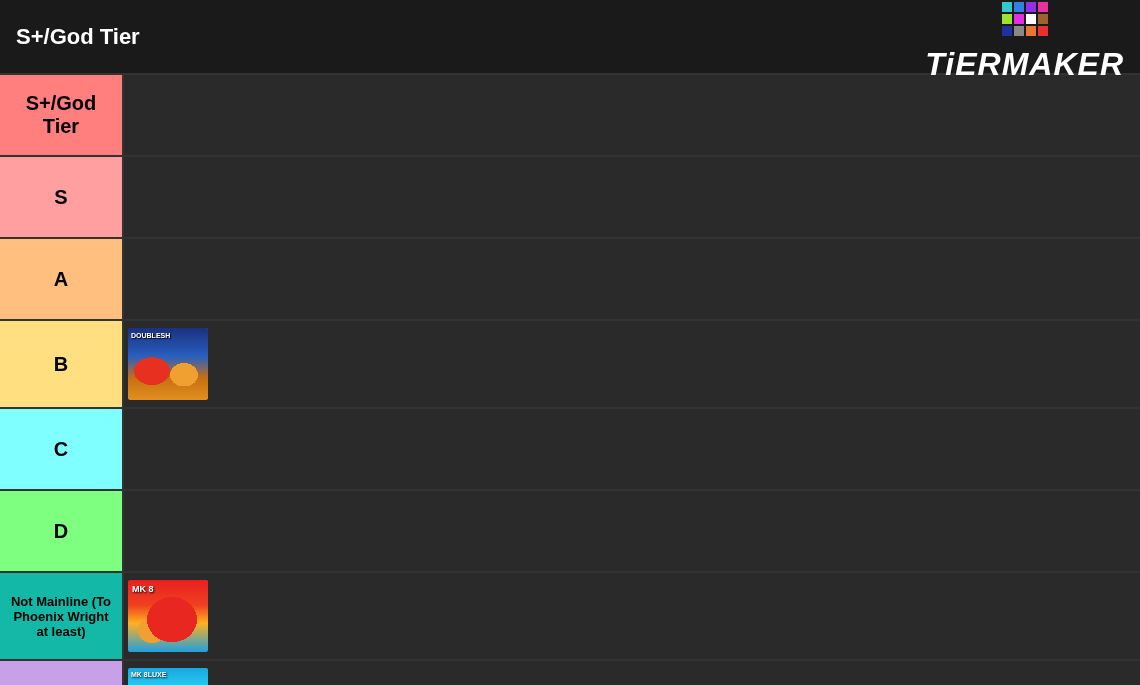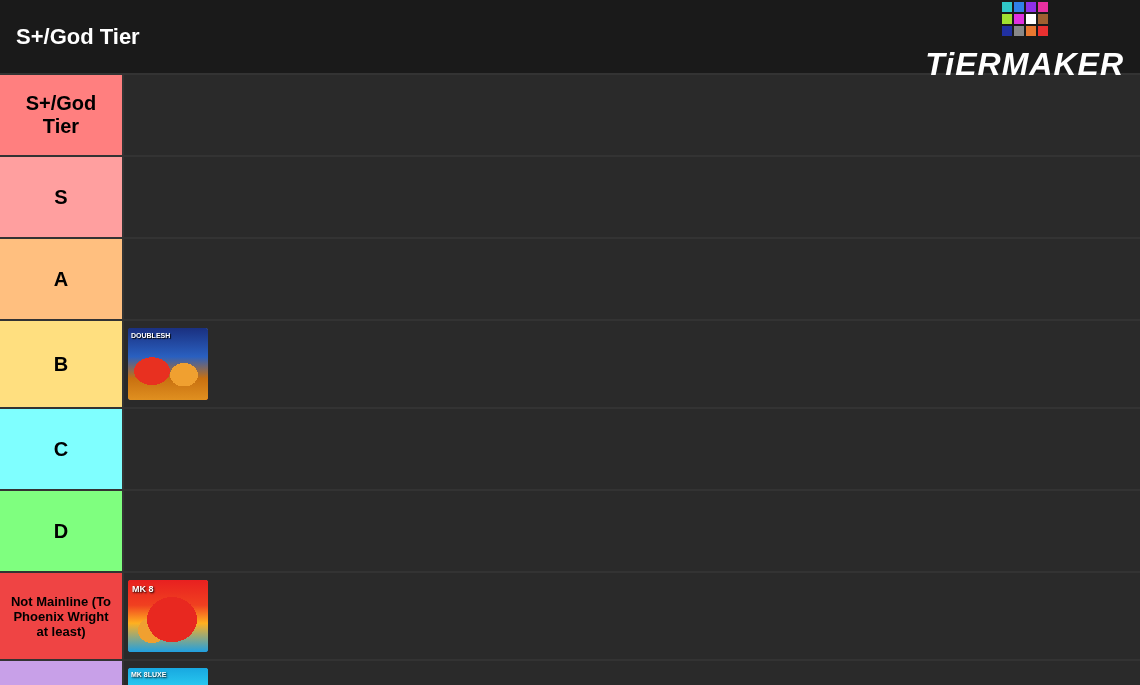--- a/index.html
+++ b/index.html
@@ -193,21 +193,21 @@
       line-height: 1.2;
     }
 
     
     .tier-splus { background: #ff7f7f; }
     .tier-s { background: #ff9f9f; }
     .tier-a { background: #ffbf7f; }
     .tier-b { background: #ffdf7f; }
     .tier-c { background: #7fffff; }
     .tier-d { background: #7fff7f; }
-    .tier-not-mainline { background: #ef4444; }
+    .tier-not-mainline { background: #14b8a6; }
     .tier-not-mainline-at-all { background: #c8a0e8; }
 
     
     .tier-label-small {
       font-size: 13px;
       font-weight: bold;
       color: #000;
     }
 
     

